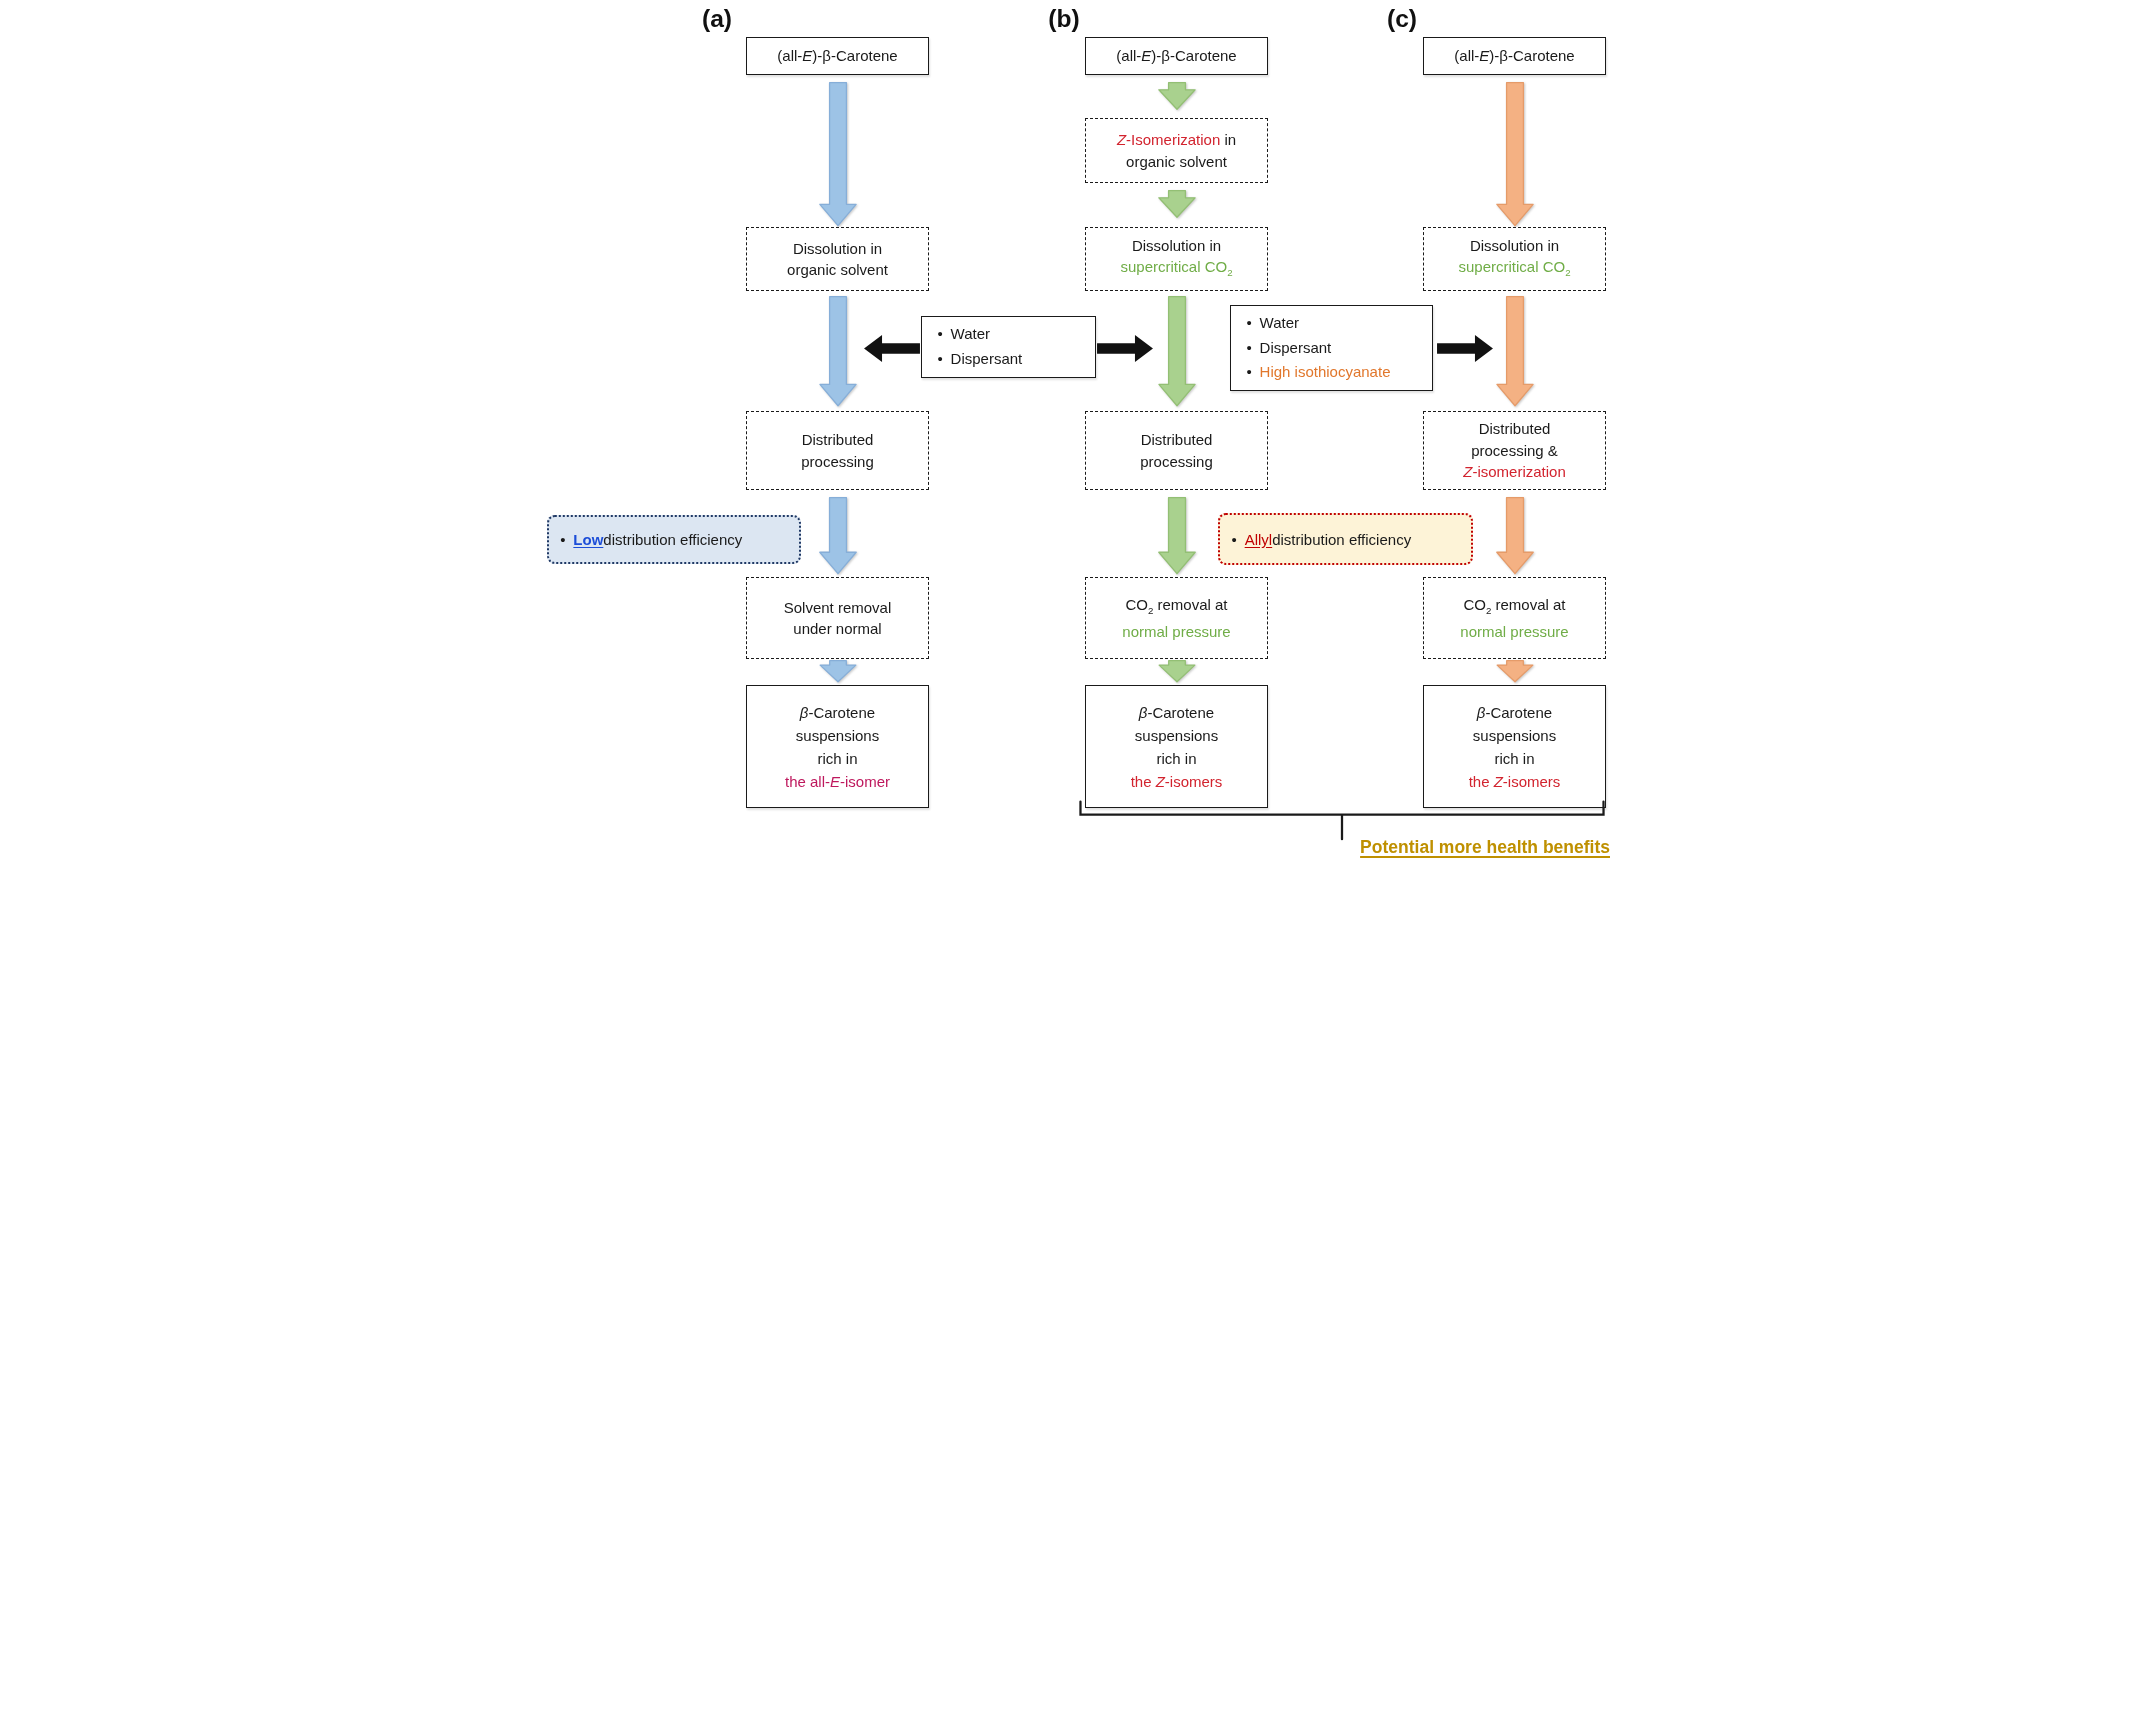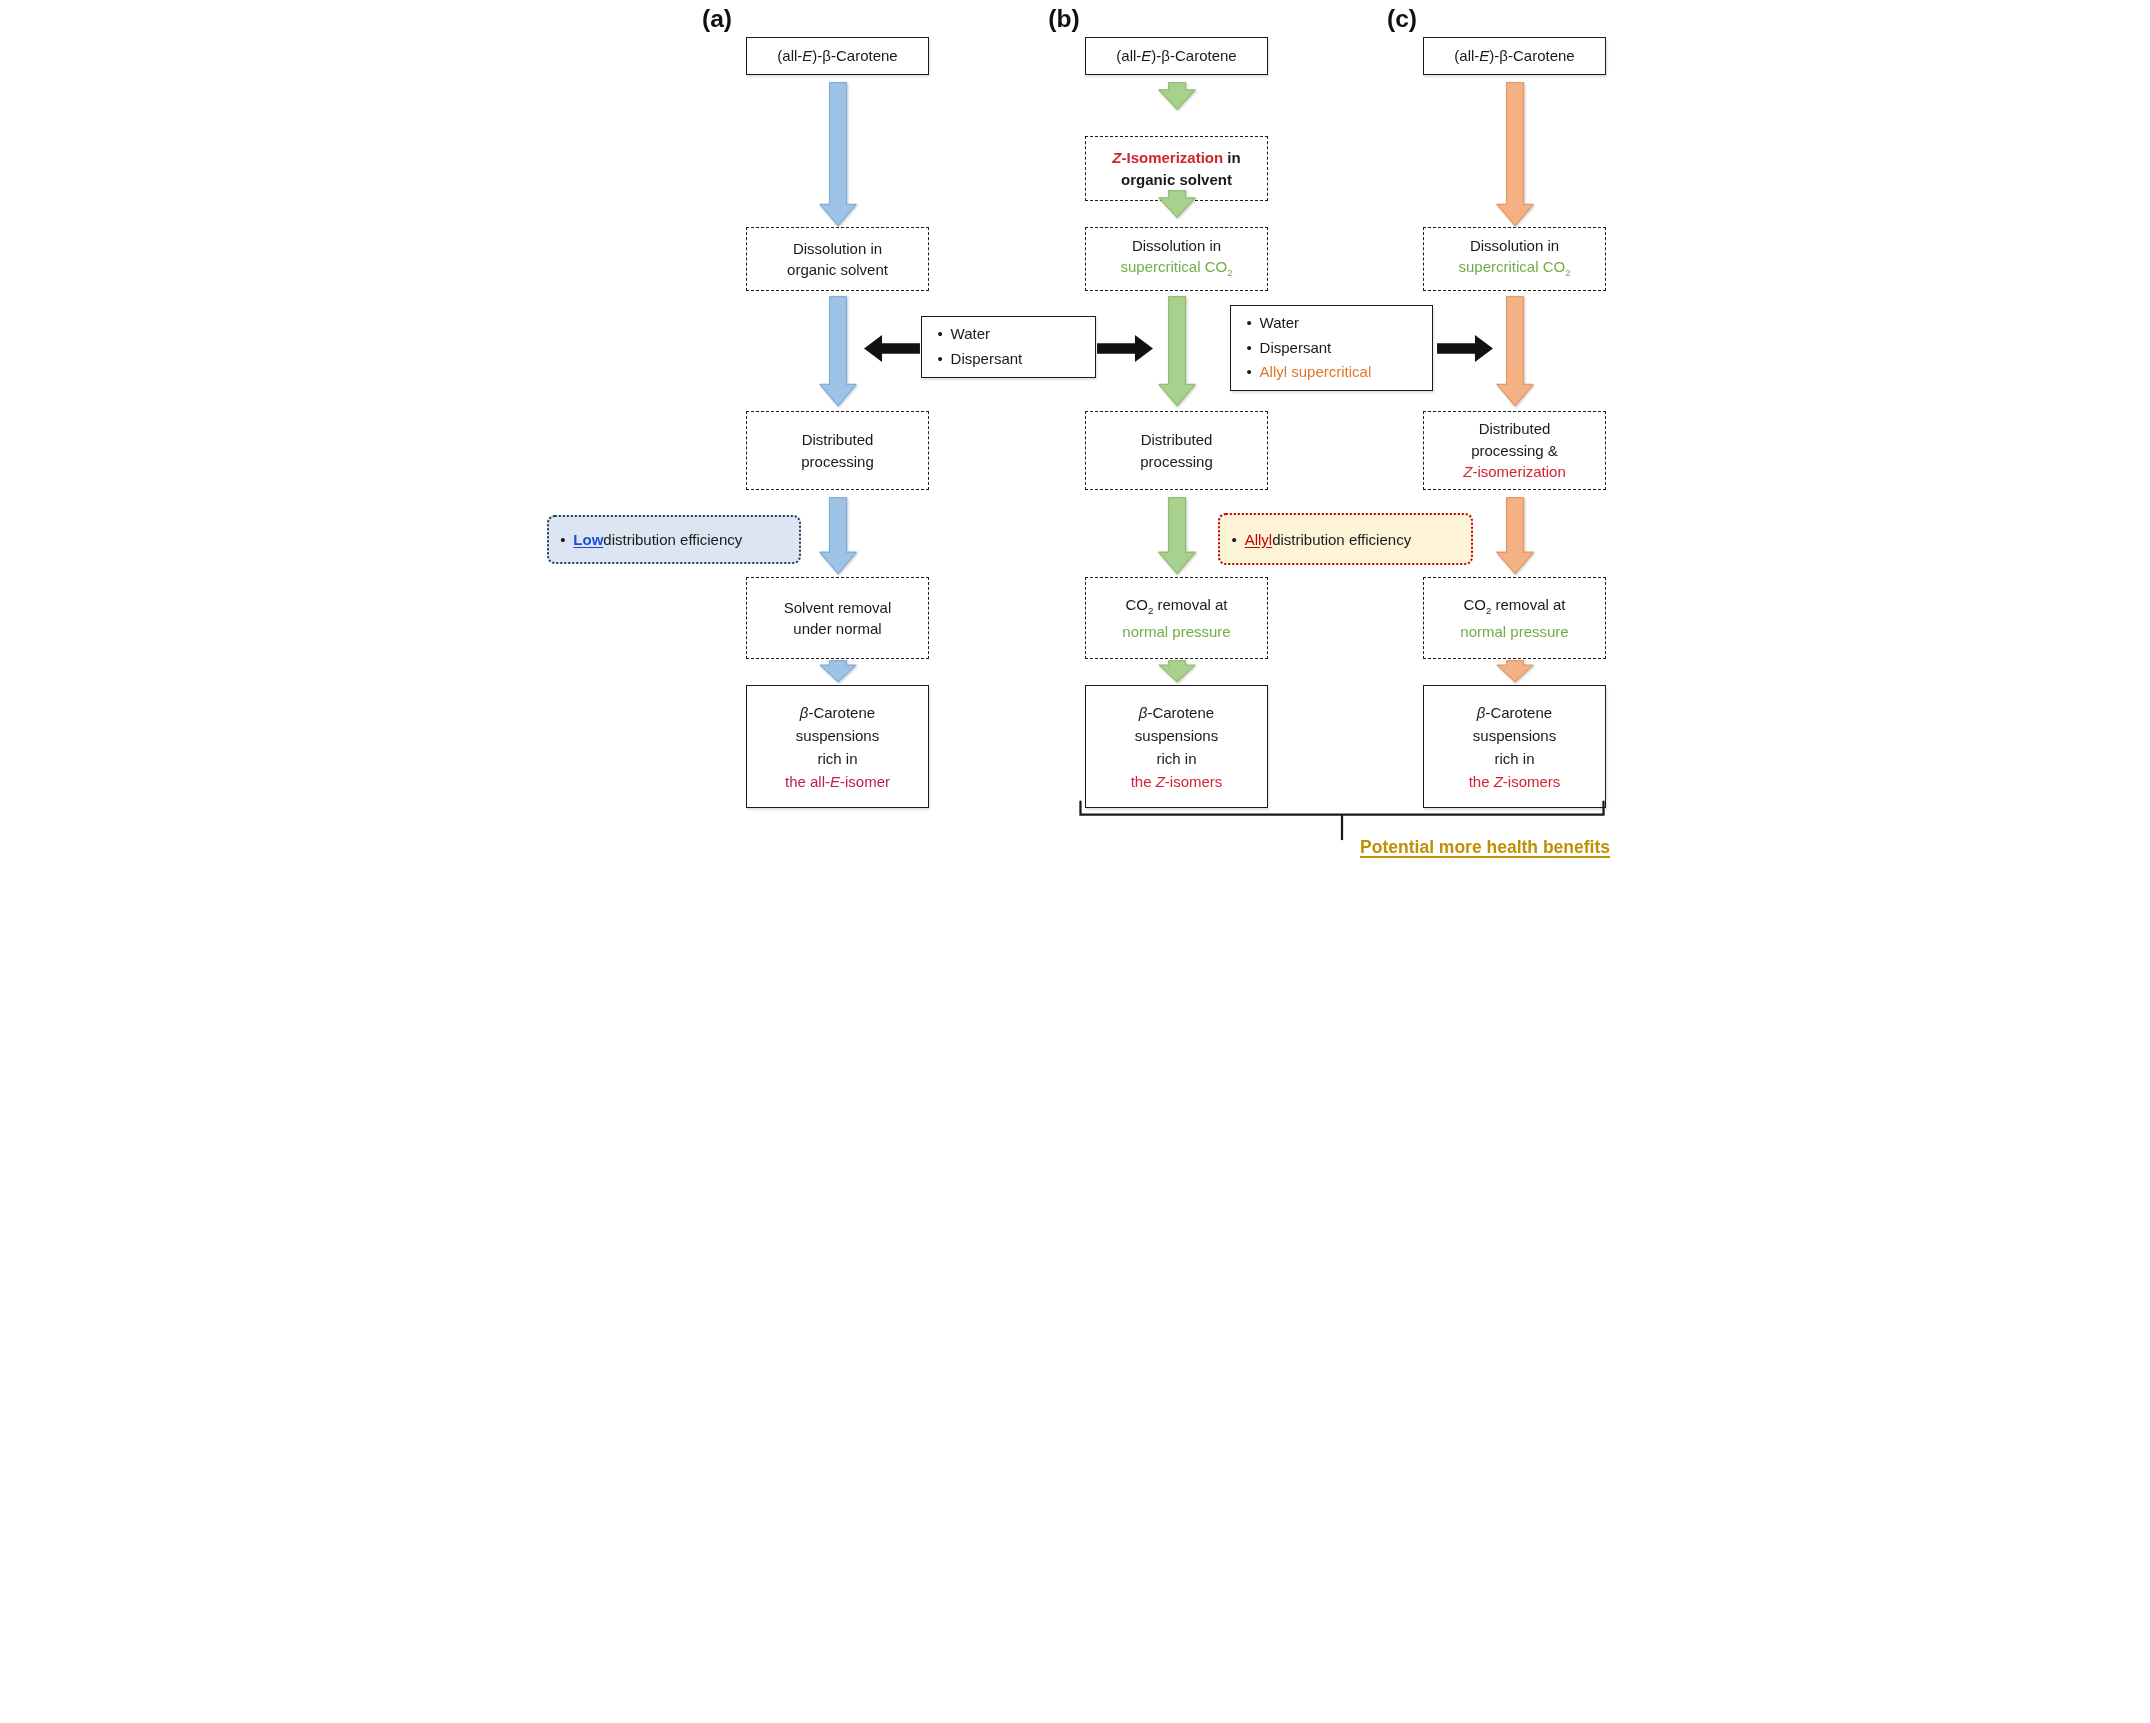--- a/index.html
+++ b/index.html
@@ -102,21 +102,21 @@
   </div>
 
   <div class="box solid" style="left:548px;top:37px;width:183px;height:38px;">
     <div class="line"><span>(all-</span><span class="it">E</span><span>)-β-Carotene</span></div>
   </div>
 
   <svg class="arrow a-green shadowed" style="left:621px;top:82px;" width="38" height="28.5" viewBox="0 0 58 44">
       <polygon points="16,1 42,1 42,12 57,12 29,42 1,12 16,12"></polygon>
     </svg>
 
-  <div class="box dashed" style="left:548px;top:136px;width:183px;height:65px;font-weight:bold;">
+  <div class="box dashed" style="left:548px;top:118px;width:183px;height:65px;">
     <div class="line"><span class="red it">Z</span><span class="red">-Isomerization</span><span> in</span></div>
     <div class="line">organic solvent</div>
   </div>
 
   <svg class="arrow a-green shadowed" style="left:621px;top:190px;" width="38" height="28.5" viewBox="0 0 58 44">
       <polygon points="16,1 42,1 42,12 57,12 29,42 1,12 16,12"></polygon>
     </svg>
 
   <div class="box dashed" style="left:548px;top:227px;width:183px;height:64px;">
     <div class="line">Dissolution in</div>
@@ -218,21 +218,21 @@
     <div class="item">
         <span class="bullet">•</span>
         <span>Water</span>
       </div>
     <div class="item">
         <span class="bullet">•</span>
         <span>Dispersant</span>
       </div>
     <div class="item">
         <span class="bullet">•</span>
-        <span class="orange">Allyl supercritical</span>
+        <span class="orange">High isothiocyanate</span>
       </div>
   </div>
 
   <svg class="arrow a-black" style="left:900px;top:335px;" width="56" height="27" viewBox="0 0 87 42">
       <polygon points="0,13 59,13 59,0 87,21 59,42 59,29 0,29"></polygon>
     </svg>
 
   <div class="note note-low" style="left:9.7px;top:515px;width:254px;height:49px;">
     <span class="bullet">•</span>
       <span class="kw kw-low">Low</span>

